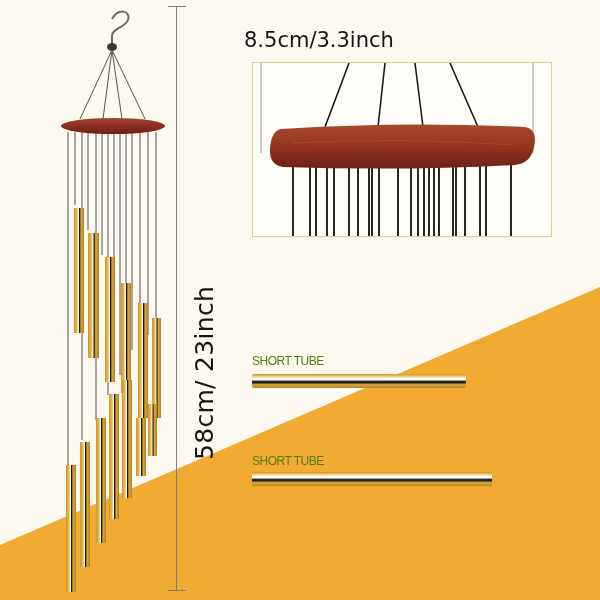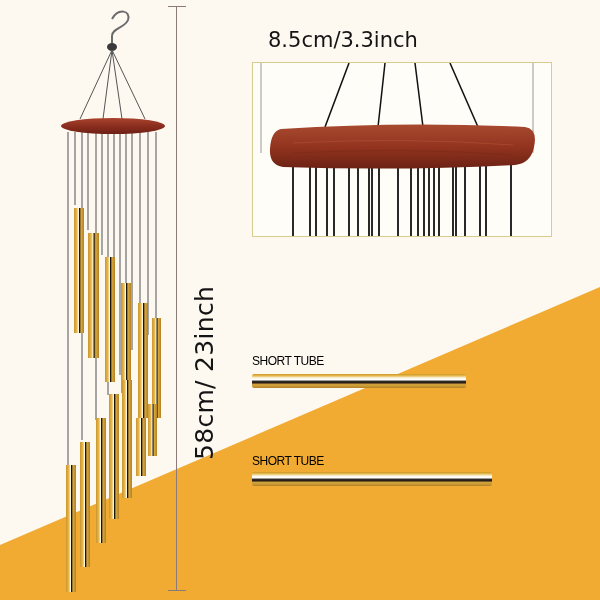--- a/index.html
+++ b/index.html
@@ -2,23 +2,23 @@
 <html><head>
 <meta charset="utf-8">
 <style>
   html, body { margin:0; padding:0; }
   body { width:600px; height:600px; overflow:hidden; background:#fdf8f0; position:relative; font-family:"DejaVu Sans", sans-serif; }
   .stage { position:absolute; left:0; top:0; width:600px; height:600px; }
   .orange-bg { position:absolute; left:0; top:0; width:600px; height:600px; }
   .dim-line-v { position:absolute; left:176px; top:6px; width:1px; height:585px; background:#8a7a78; }
   .dim-cap { position:absolute; width:18px; height:1px; background:#8a7a78; left:168px; }
   .height-label { position:absolute; left:190px; top:460px; transform-origin:0 0; transform:rotate(-90deg); font-size:25px; color:#141414; white-space:nowrap; letter-spacing:0.3px; }
-  .width-label { position:absolute; left:268px; top:28px; font-size:21px; color:#141414; white-space:nowrap; }
+  .width-label { position:absolute; left:244px; top:28px; font-size:21px; color:#141414; white-space:nowrap; }
   .inset { position:absolute; left:252px; top:62px; width:300px; height:175px; border:1.5px solid #d9cc8e; background:#fffdf8; overflow:hidden; box-sizing:border-box; }
-  .tube-label { position:absolute; font-size:12px; color:#000000; letter-spacing:-0.5px; font-family:"Liberation Sans", sans-serif; }
+  .tube-label { position:absolute; font-size:12px; color:#4d7c0f; letter-spacing:-0.5px; font-family:"Liberation Sans", sans-serif; }
   .tube-bar { position:absolute; height:14px; border-radius:2px;
      background: linear-gradient(to bottom, #c9962d 0%, #e6b84a 12%, #f9f4e3 28%, #ffffff 40%, #1a1410 55%, #2a2018 62%, #d9a93e 76%, #b48227 100%); }
 </style>
 </head>
 <body>
 
 <div class="stage">
 
   <svg class="orange-bg" viewBox="0 0 600 600" width="600" height="600">
     <polygon points="0,545 600,287 600,600 0,600" fill="#f2ab32"></polygon>

